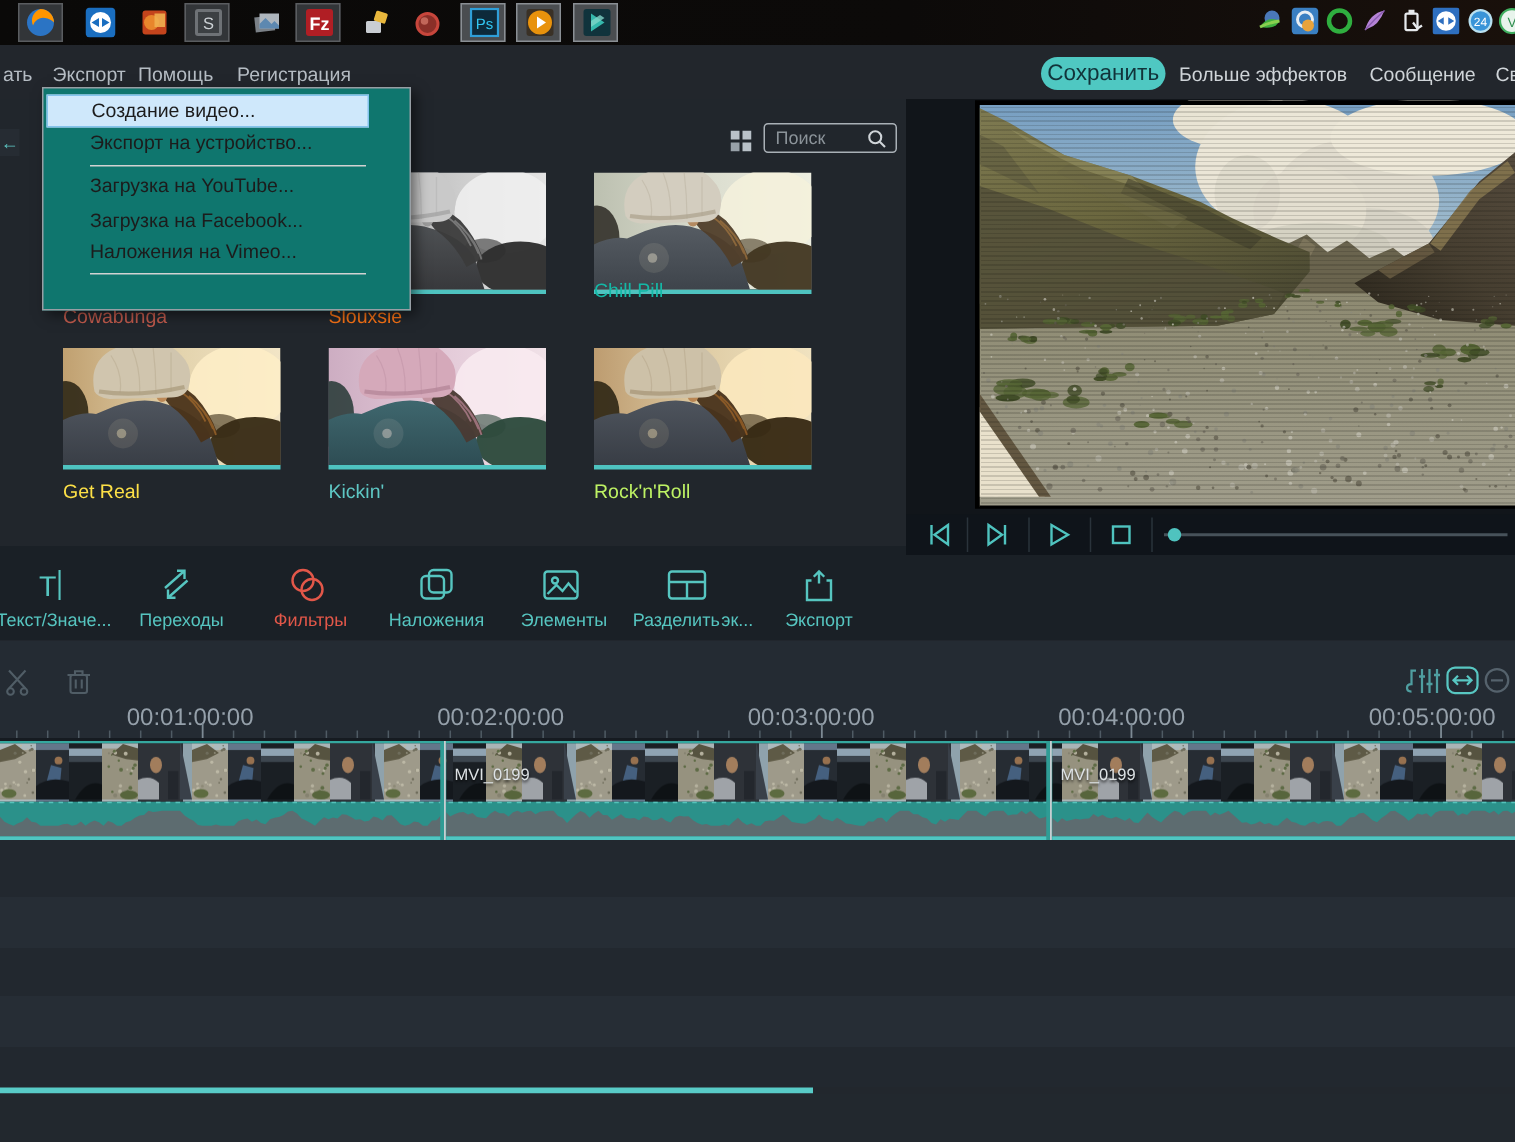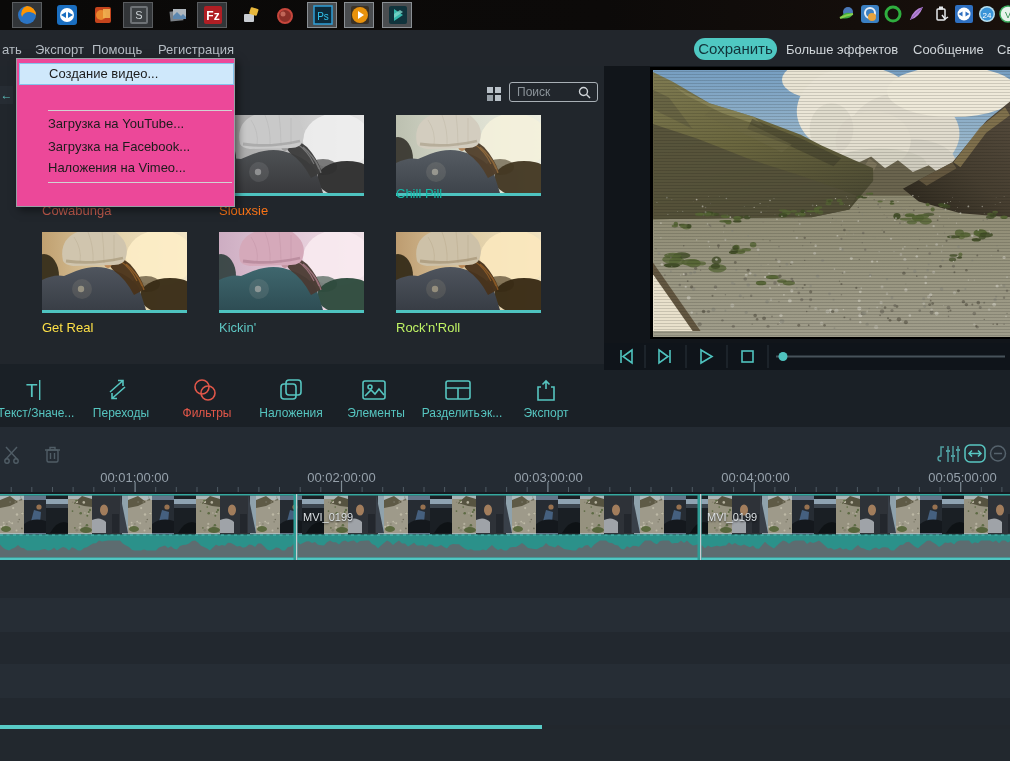--- a/index.html
+++ b/index.html
@@ -23,24 +23,24 @@
 .thumb { position:absolute; width:145px; height:81px; }
 .thumb svg { display:block; }
 .tl { height:3px; background:#4ec3c0; }
 .tlabel { position:absolute; font-size:13px; }
 #backbox { position:absolute; left:0; top:86px; width:13px; height:18px; background:#262c33; color:#5ec7c4;
   font-size:12px; line-height:18px; text-align:center; }
 #searchbox { position:absolute; left:509px; top:82px; width:89px; height:20px; border:1px solid #a9b0b6; border-radius:3px;
   color:#8b9399; font-size:12px; line-height:18px; padding-left:7px; }
 #gridicon { position:absolute; left:487px; top:87px; }
 .toollabel { position:absolute; top:406px; font-size:12px; color:#56c5c0; width:120px; text-align:center; }
-.tc { position:absolute; top:470px; width:100px; text-align:center; font-size:13px; color:#95a0aa; }
+.tc { position:absolute; top:470px; width:100px; font-size:16px; color:#95a0aa; }
 .track { position:absolute; left:0; width:1010px; }
 #tealline { position:absolute; left:0; top:725px; width:542px; height:4px; background:#58cbc7; }
-#menu { position:absolute; left:16px; top:58px; width:219px; height:149px; background:#ec4899;
+#menu { position:absolute; left:28px; top:58px; width:246px; height:149px; background:#0f766e;
   border:1px solid #979ea4; box-shadow:3px 3px 8px rgba(0,0,0,0.5); }
 .mi { position:absolute; left:2px; width:215px; height:22px; line-height:22px; padding-left:29px;
   font-size:13px; color:#1c1c1c; }
 .mi.hi { background:#cfe8fb; border:1px solid #84c3ec; line-height:20px; }
 .sep { position:absolute; left:31px; width:184px; border-top:1px solid #d2d2d2; }
 .mvi { position:absolute; top:511px; font-size:11px; color:#dde2e5; text-shadow:0 1px 2px rgba(0,0,0,0.8); }
 </style></head>
 <body>
 <div id="taskbar">
     <div class="tbox" style="left:12px;border-color:#5a5d60;background:#323538"></div>
@@ -1194,17 +1194,18 @@
 <div class="track" style="top:560px;height:38px;background:#22282f"></div>
 <div class="track" style="top:598px;height:34px;background:#262d35"></div>
 <div class="track" style="top:632px;height:32px;background:#22282f"></div>
 <div class="track" style="top:664px;height:34px;background:#262d35"></div>
 <div class="track" style="top:698px;height:27px;background:#22282f"></div>
 <div id="tealline"></div>
 <div class="track" style="top:729px;height:32px;background:#22282e"></div>
 
 <div id="menu">
  <div class="mi hi" style="top:4px">Создание видео...</div>
+ <div class="mi" style="top:25px">Экспорт на устройство...</div>
  <div class="sep" style="top:51px"></div>
  <div class="mi" style="top:54px">Загрузка на YouTube...</div>
  <div class="mi" style="top:77px">Загрузка на Facebook...</div>
  <div class="mi" style="top:98px">Наложения на Vimeo...</div>
  <div class="sep" style="top:123px"></div>
 </div>
 </body></html>

